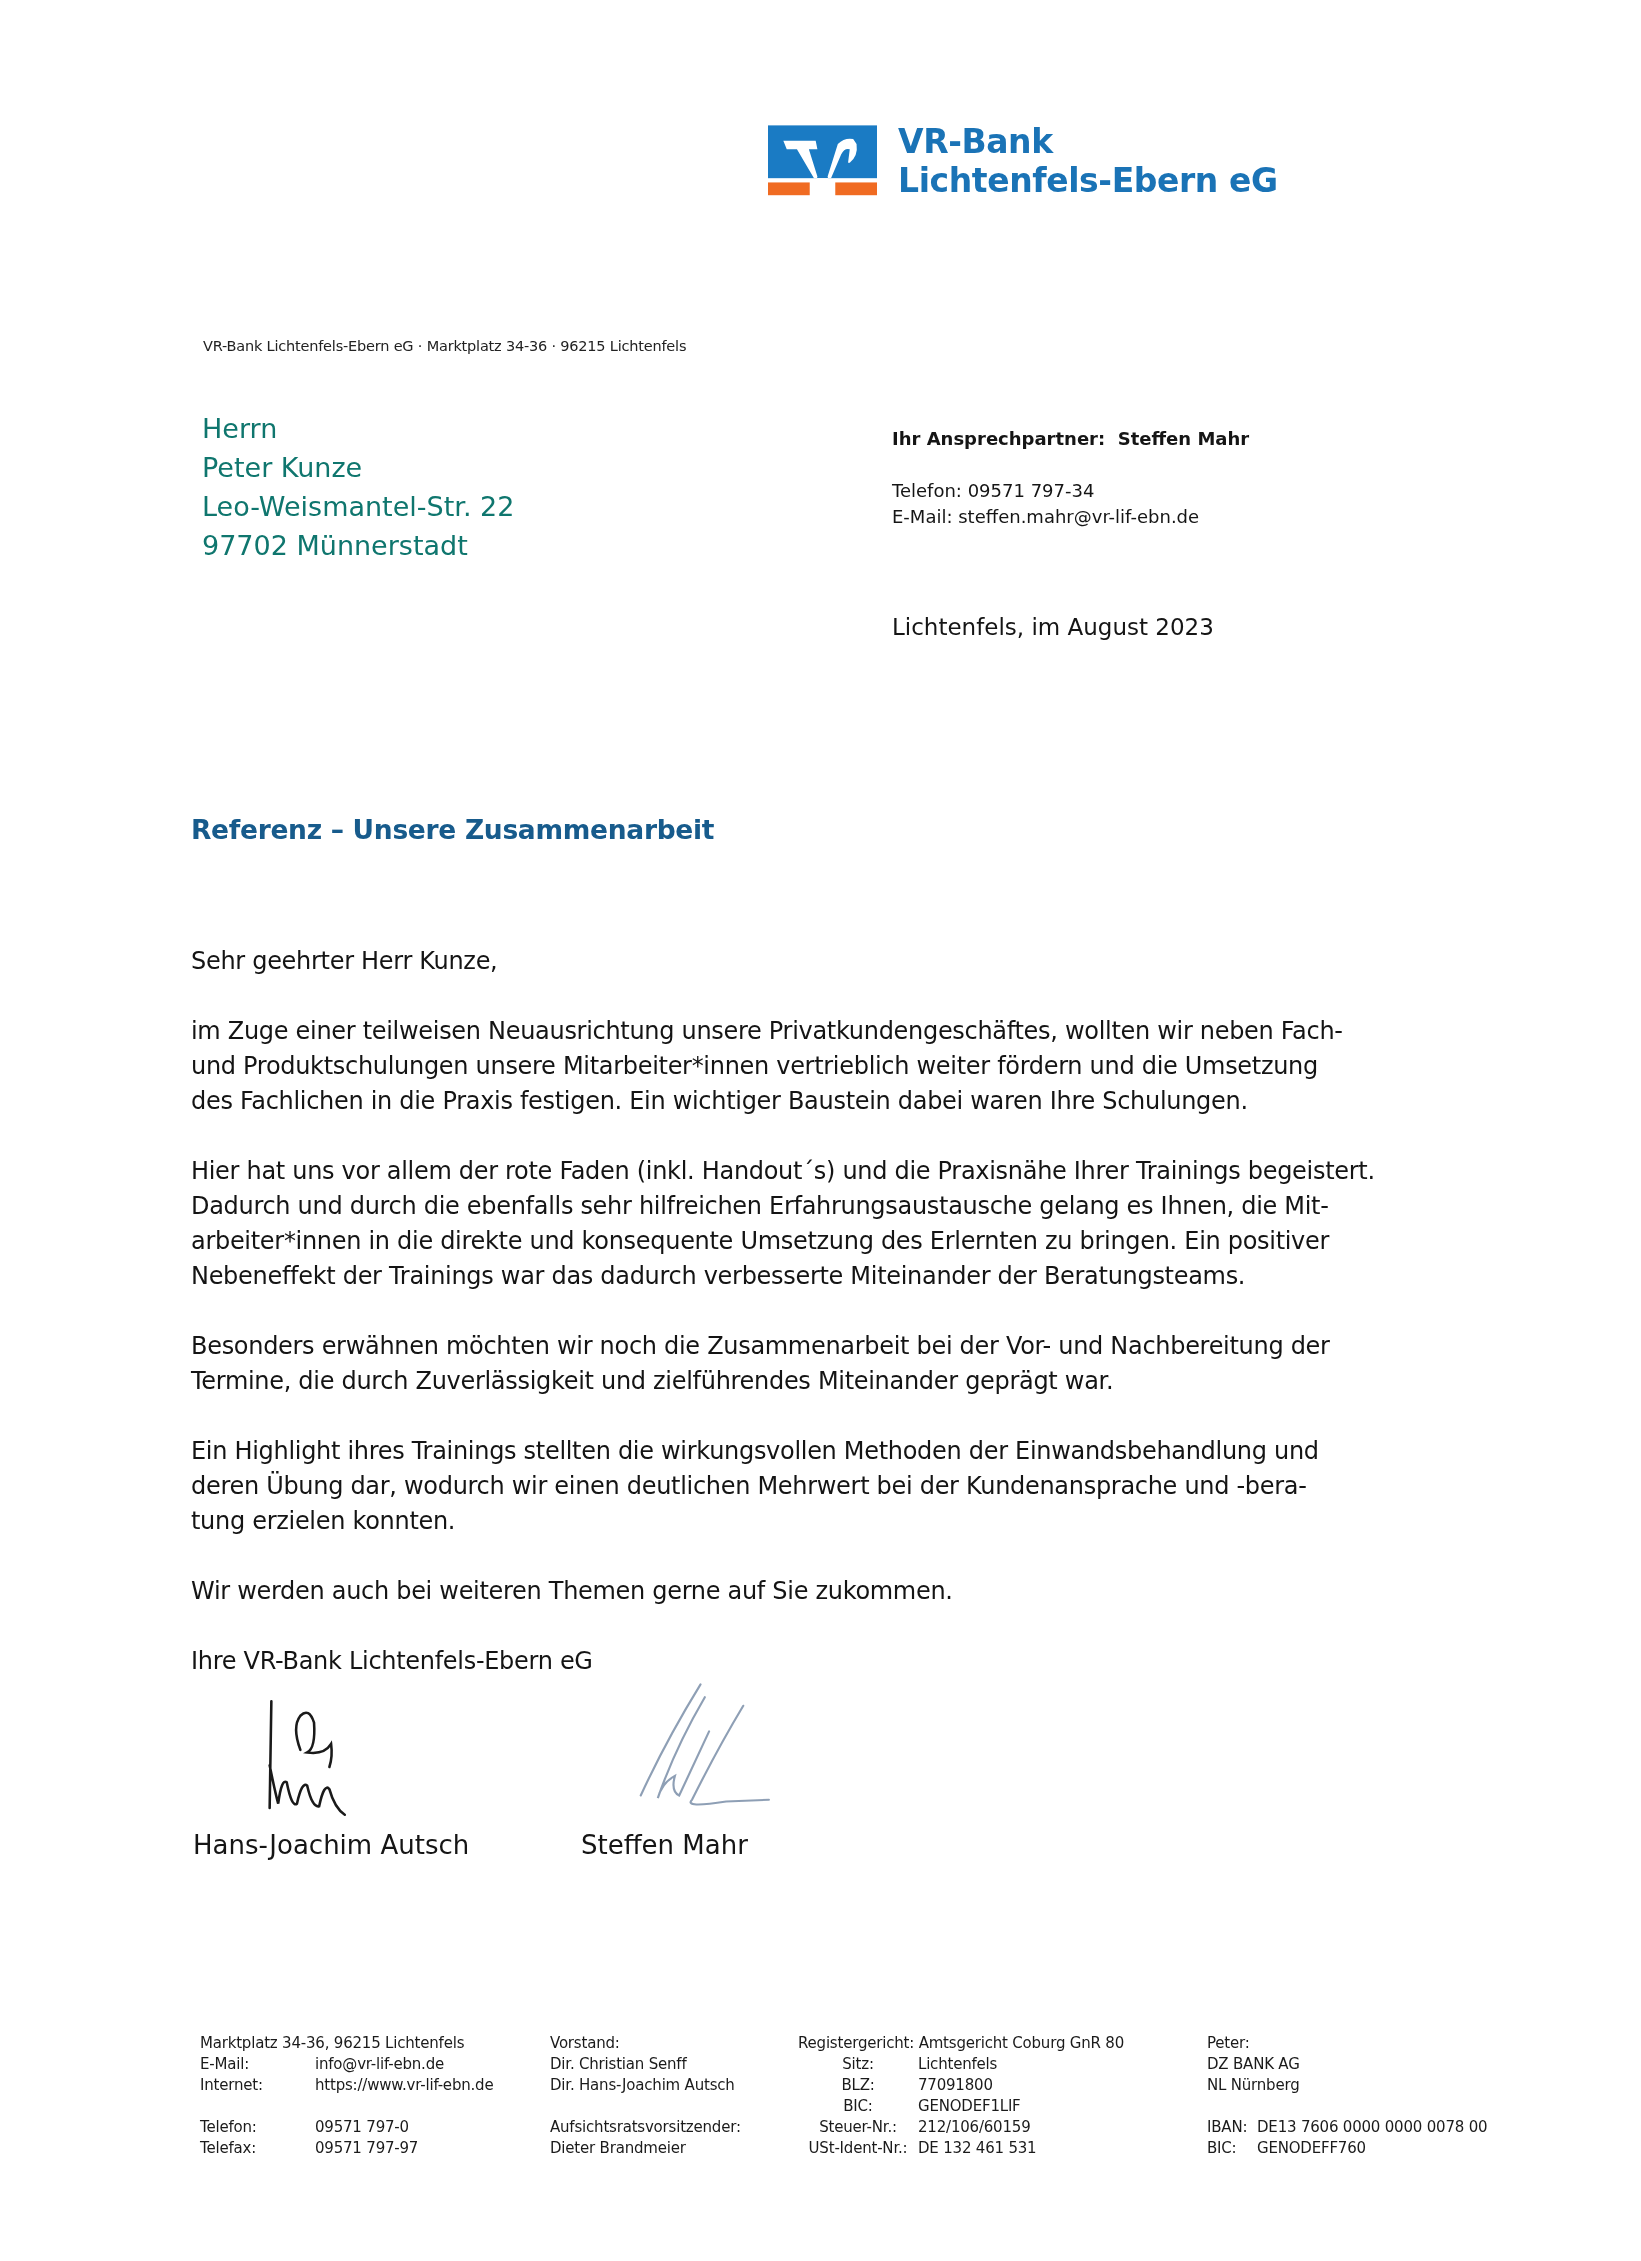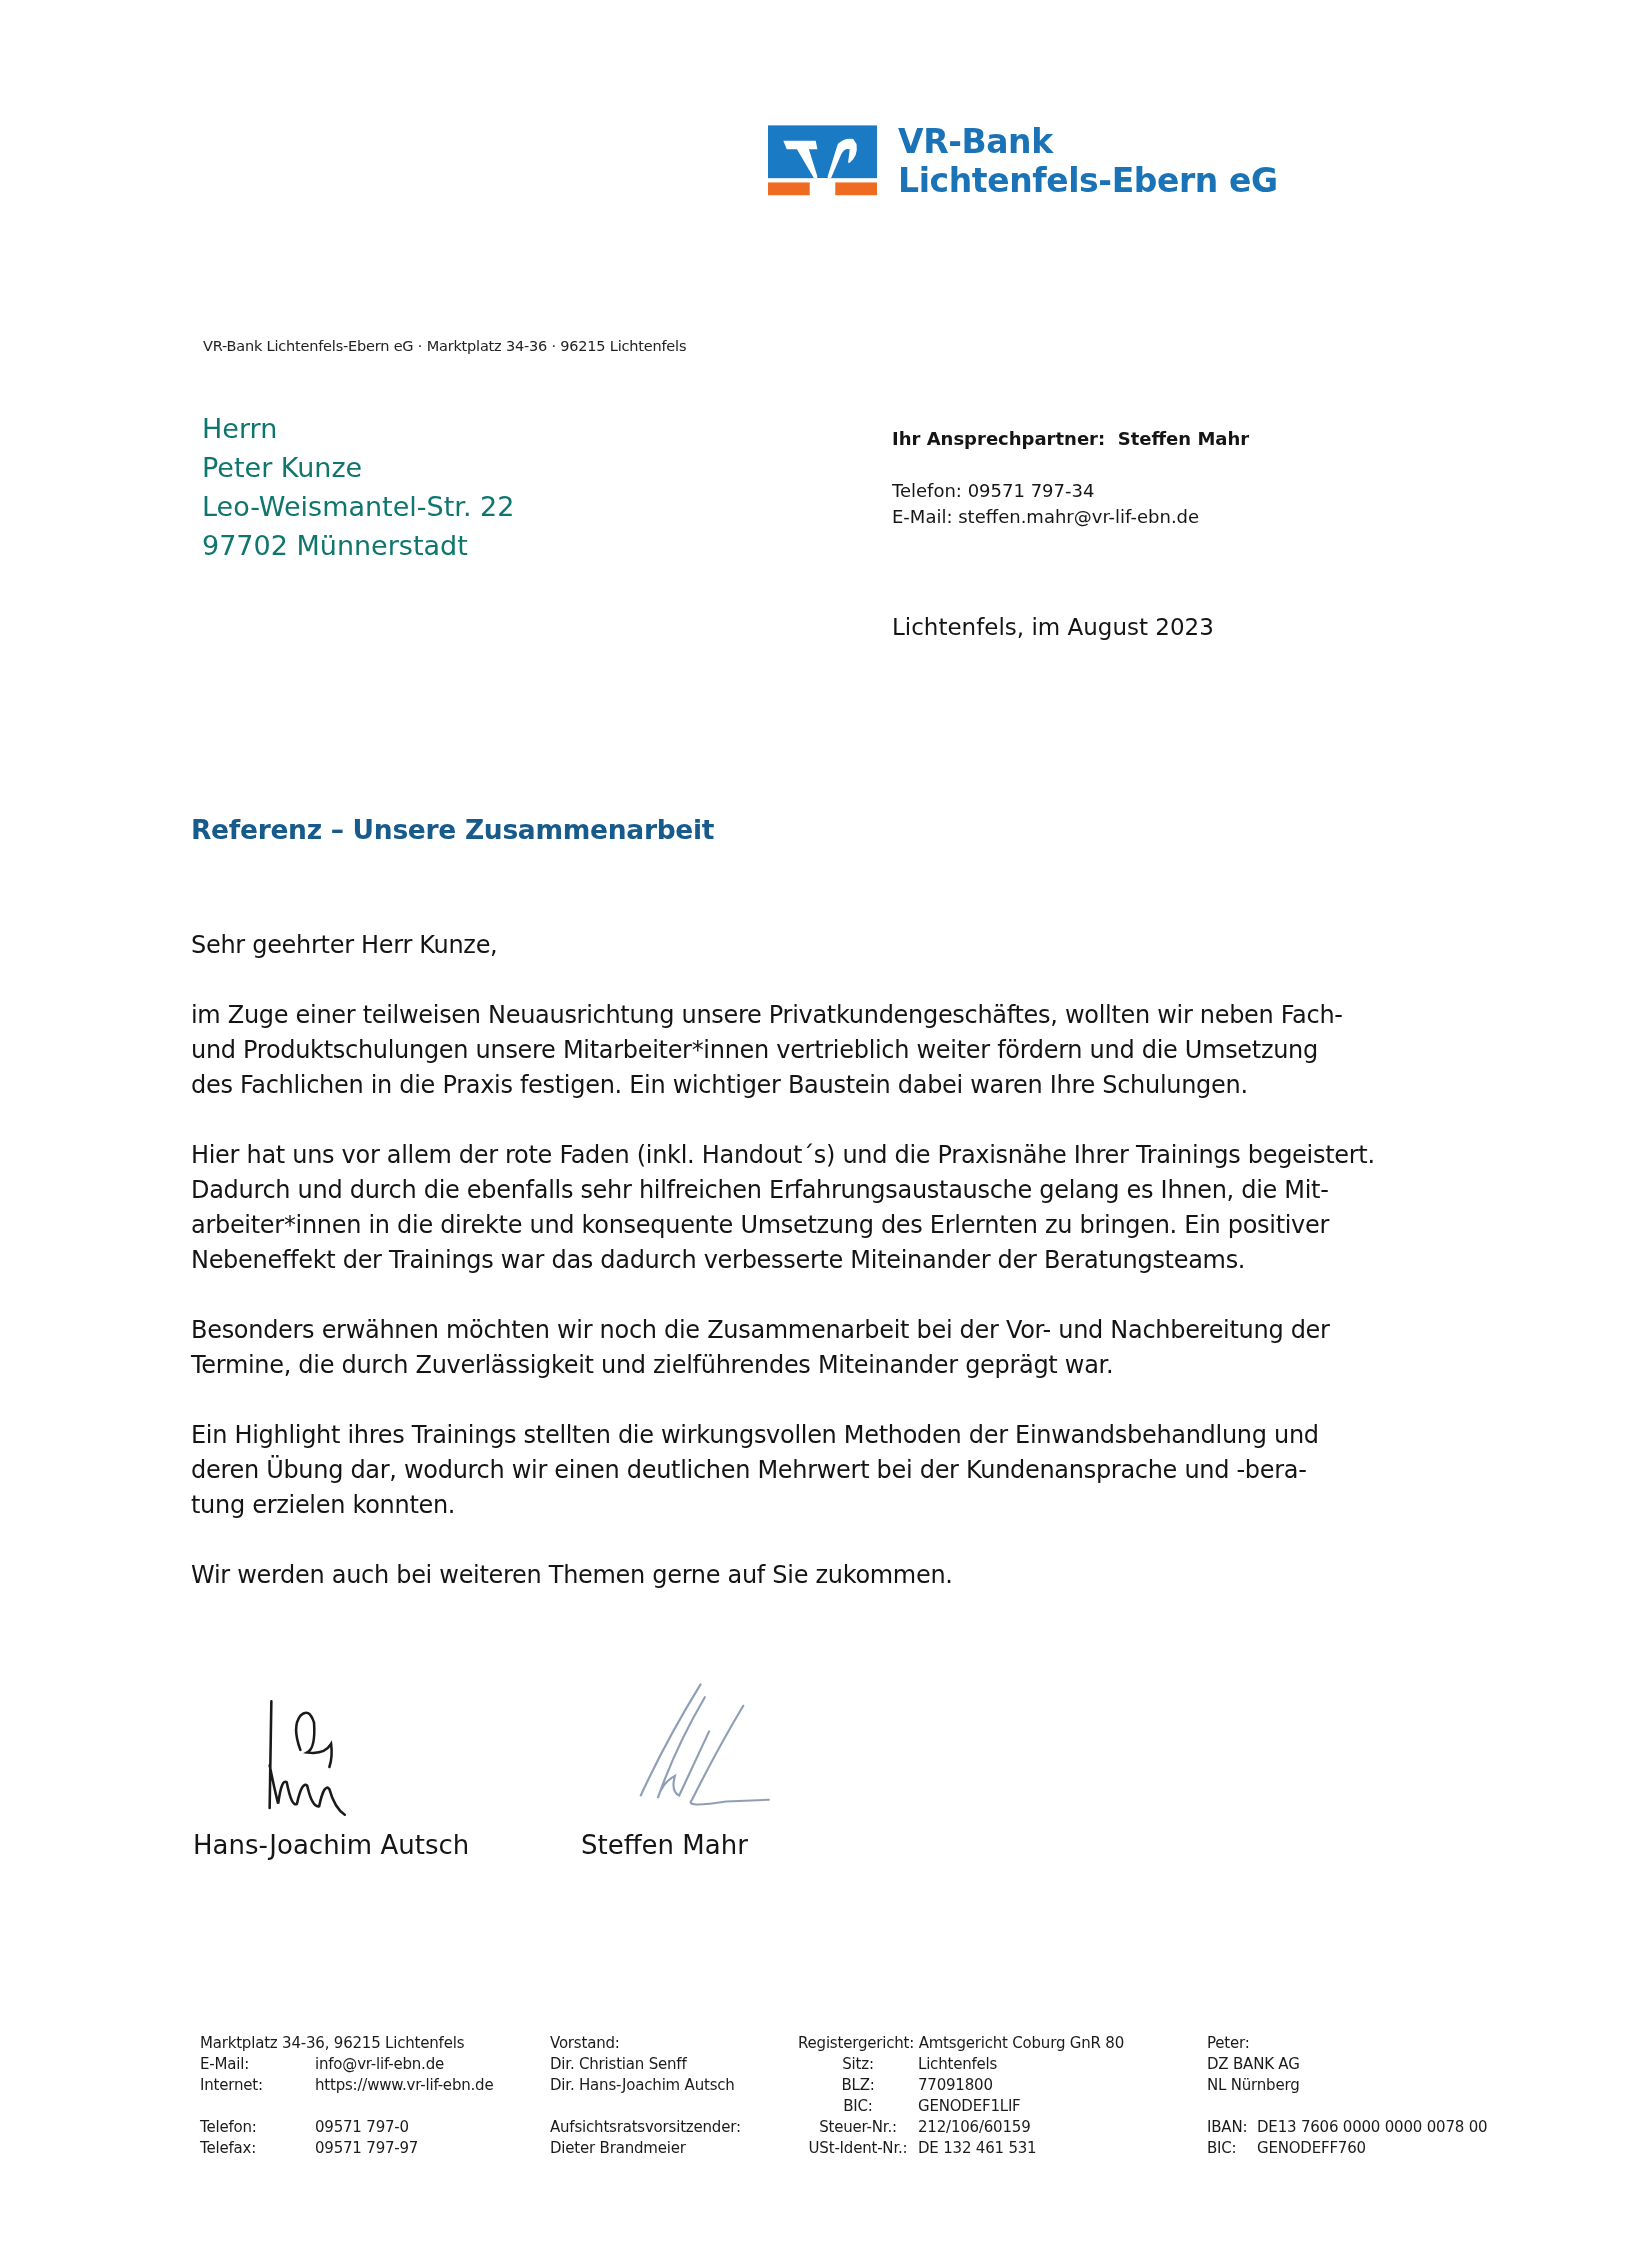--- a/index.html
+++ b/index.html
@@ -27,21 +27,21 @@
   #contact .gap { height: 26px; }
 
   #date-line { left: 892px; top: 614px; font-size: 23px; color: #151515; }
 
   
   #subject { left: 191px; top: 814px; font-size: 26.5px; font-weight: bold; color: #175b8c; letter-spacing: -0.3px; }
 
   
   #body { left: 191px; top: 928px; width: 1265px; font-size: 24px; line-height: 35px;
           color: #141414; letter-spacing: -0.3px; }
-  #body p { margin: 0 0 35px 0; }
+  #body p { margin: 16px 0 35px 0; }
   #body .line { white-space: nowrap; display: block; }
 
   
   #sig-autsch { left: 256px; top: 1697px; width: 128px; height: 128px; }
   #sig-mahr { left: 598px; top: 1680px; width: 188px; height: 137px; }
   #name-autsch { left: 193px; top: 1830px; font-size: 26px; color: #151515; }
   #name-mahr { left: 581px; top: 1830px; font-size: 26px; color: #151515; }
 
   
   .footer-col { top: 2033px; font-size: 15px; line-height: 21px; color: #1b1b1b; letter-spacing: -0.2px; }
@@ -120,20 +120,23 @@
     <span class="line">Termine, die durch Zuverlässigkeit und zielführendes Miteinander geprägt war.</span>
   </p>
   <p>
     <span class="line">Ein Highlight ihres Trainings stellten die wirkungsvollen Methoden der Einwandsbehandlung und</span>
     <span class="line">deren Übung dar, wodurch wir einen deutlichen Mehrwert bei der Kundenansprache und -bera-</span>
     <span class="line">tung erzielen konnten.</span>
   </p>
   <p>
     <span class="line">Wir werden auch bei weiteren Themen gerne auf Sie zukommen.</span>
   </p>
+  <p>
+    <span class="line">Ihre VR-Bank Lichtenfels-Ebern eG</span>
+  </p>
 </div>
 
 <svg id="sig-autsch" class="abs" viewBox="0 0 150 150">
   <path d="M18 5 L16 130 M16 80 Q22 110 26 125 Q30 95 36 100 Q42 130 48 125 Q54 98 60 104 Q66 130 74 128 Q80 100 86 108 Q92 130 104 138" stroke="#1a1a1a" stroke-width="3" fill="none" stroke-linecap="round"></path>
   <path d="M52 62 Q42 35 52 22 Q62 12 68 30 Q70 60 60 65 Q80 68 88 55 Q90 70 86 82" stroke="#1a1a1a" stroke-width="3" fill="none" stroke-linecap="round"></path>
 </svg>
 <svg id="sig-mahr" class="abs" viewBox="0 0 220 160">
   <path d="M120 5 Q80 70 50 135 M125 20 Q90 80 70 138 Q75 120 90 112 Q85 130 95 135 L130 60 M170 30 Q140 80 110 140 Q100 150 150 142 L200 140" stroke="#7a8ea8" stroke-width="2.5" fill="none" stroke-linecap="round" opacity="0.85"></path>
 </svg>
 <div id="name-autsch" class="abs">Hans-Joachim Autsch</div>

